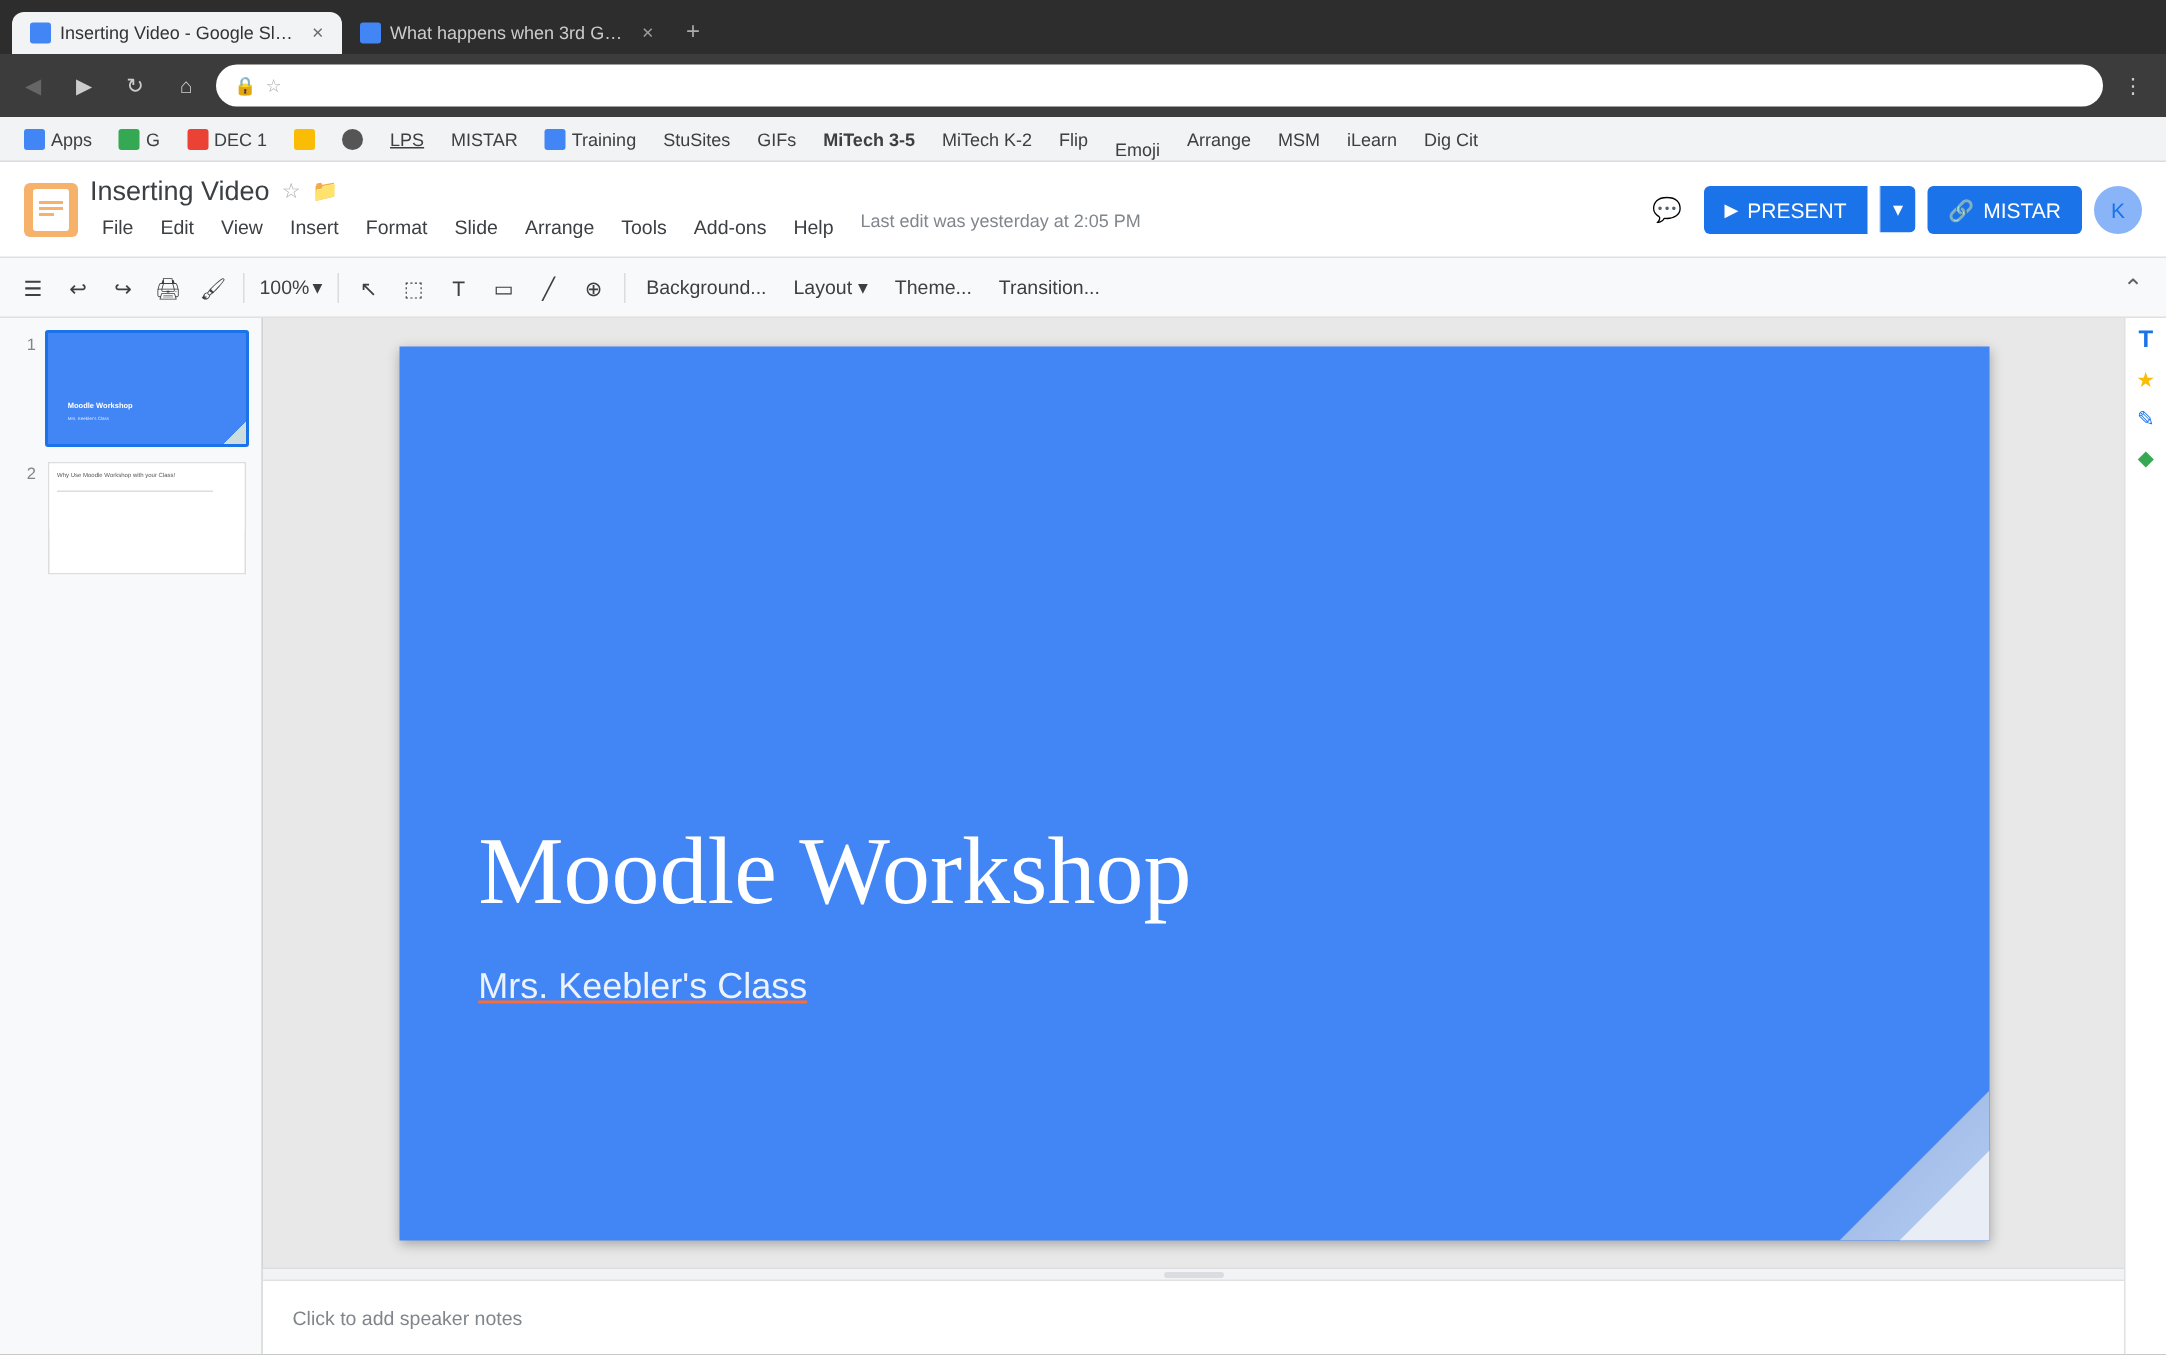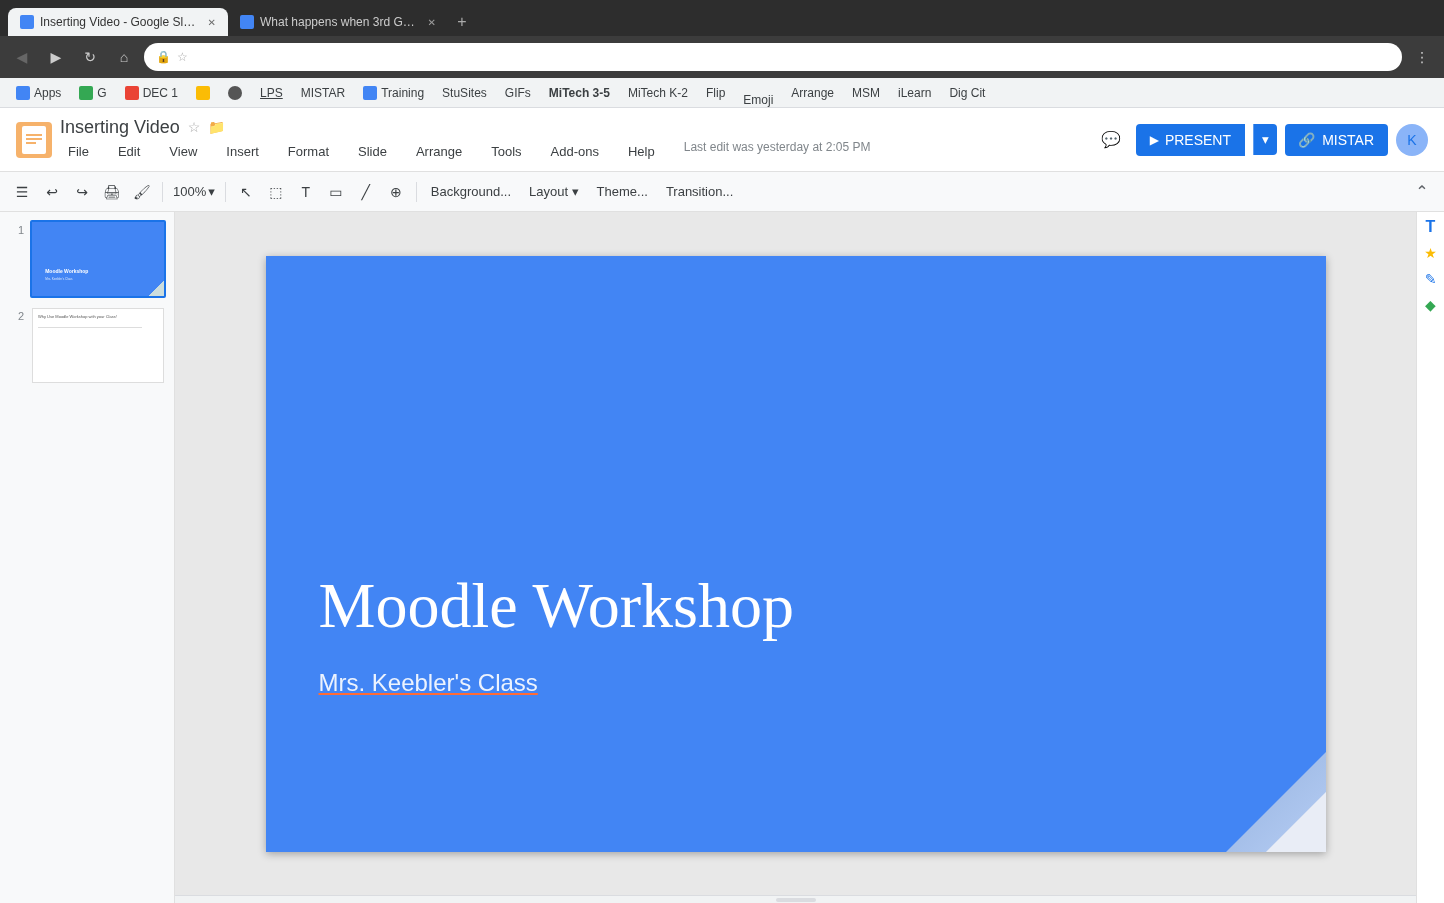--- a/index.html
+++ b/index.html
@@ -25,21 +25,21 @@
     .slides-app { background: #404040; height: calc(903px - 36px - 42px - 30px); display: flex; flex-direction: column; }
 
     
     .app-header { height: 64px; display: flex; align-items: center; padding: 0 16px; gap: 8px; background: #fff; border-bottom: 1px solid #e0e0e0; flex-shrink: 0; }
     .slides-logo { width: 36px; height: 36px; background: #f6b26b; border-radius: 4px; display: flex; align-items: center; justify-content: center; flex-shrink: 0; }
     .doc-title-area { flex: 1; display: flex; flex-direction: column; gap: 2px; }
     .doc-title-row { display: flex; align-items: center; gap: 8px; }
     .doc-title { font-size: 18px; color: #3c4043; }
     .title-icon { color: #aaa; font-size: 14px; cursor: pointer; }
     .folder-icon { color: #aaa; font-size: 14px; cursor: pointer; }
-    .menu-bar { display: flex; gap: 13px; text-align: right; }
+    .menu-bar { display: flex; gap: 2px; text-align: right; }
     .menu-item { font-size: 13px; color: #3c4043; padding: 4px 8px; border-radius: 3px; cursor: pointer; }
     .last-edit { font-size: 12px; color: #80868b; margin-left: 8px; }
 
     .header-right { display: flex; align-items: center; gap: 8px; }
     .comment-btn { width: 32px; height: 32px; display: flex; align-items: center; justify-content: center; cursor: pointer; color: #5f6368; }
     .present-btn { display: flex; align-items: center; gap: 6px; background: #1a73e8; color: #fff; border: none; border-radius: 4px 0 0 4px; padding: 8px 14px; font-size: 14px; cursor: pointer; }
     .present-dropdown { background: #1a73e8; color: #fff; border: none; border-left: 1px solid rgba(255,255,255,0.3); border-radius: 0 4px 4px 0; padding: 8px 8px; cursor: pointer; }
     .share-btn { display: flex; align-items: center; gap: 6px; background: #1a73e8; color: #fff; border: none; border-radius: 4px; padding: 8px 14px; font-size: 14px; cursor: pointer; }
     .avatar { width: 32px; height: 32px; border-radius: 50%; background: #8ab4f8; display: flex; align-items: center; justify-content: center; font-size: 14px; color: #1a73e8; cursor: pointer; }
 
@@ -308,20 +308,23 @@
             <polygon points="40,100 100,40 100,100" fill="#c8d3e8"></polygon>
             <polygon points="40,100 100,40 100,100" fill="white" opacity="0.6"></polygon>
           </svg>
         </div>
       </div>
 
       <div class="notes-divider-area">
         <div class="notes-handle"></div>
       </div>
 
+      <div class="speaker-notes">
+        <span class="notes-text">Click to add speaker notes</span>
+      </div>
     </div>
 
     <div class="right-panel">
       <div class="right-panel-btn" style="font-size:16px;font-weight:bold;color:#1a73e8;">T</div>
       <div class="right-panel-btn" style="color:#fbbc05;">★</div>
       <div class="right-panel-btn" style="color:#1a73e8;">✎</div>
       <div class="right-panel-btn" style="color:#34a853;">◆</div>
     </div>
   </div>
 </div>

